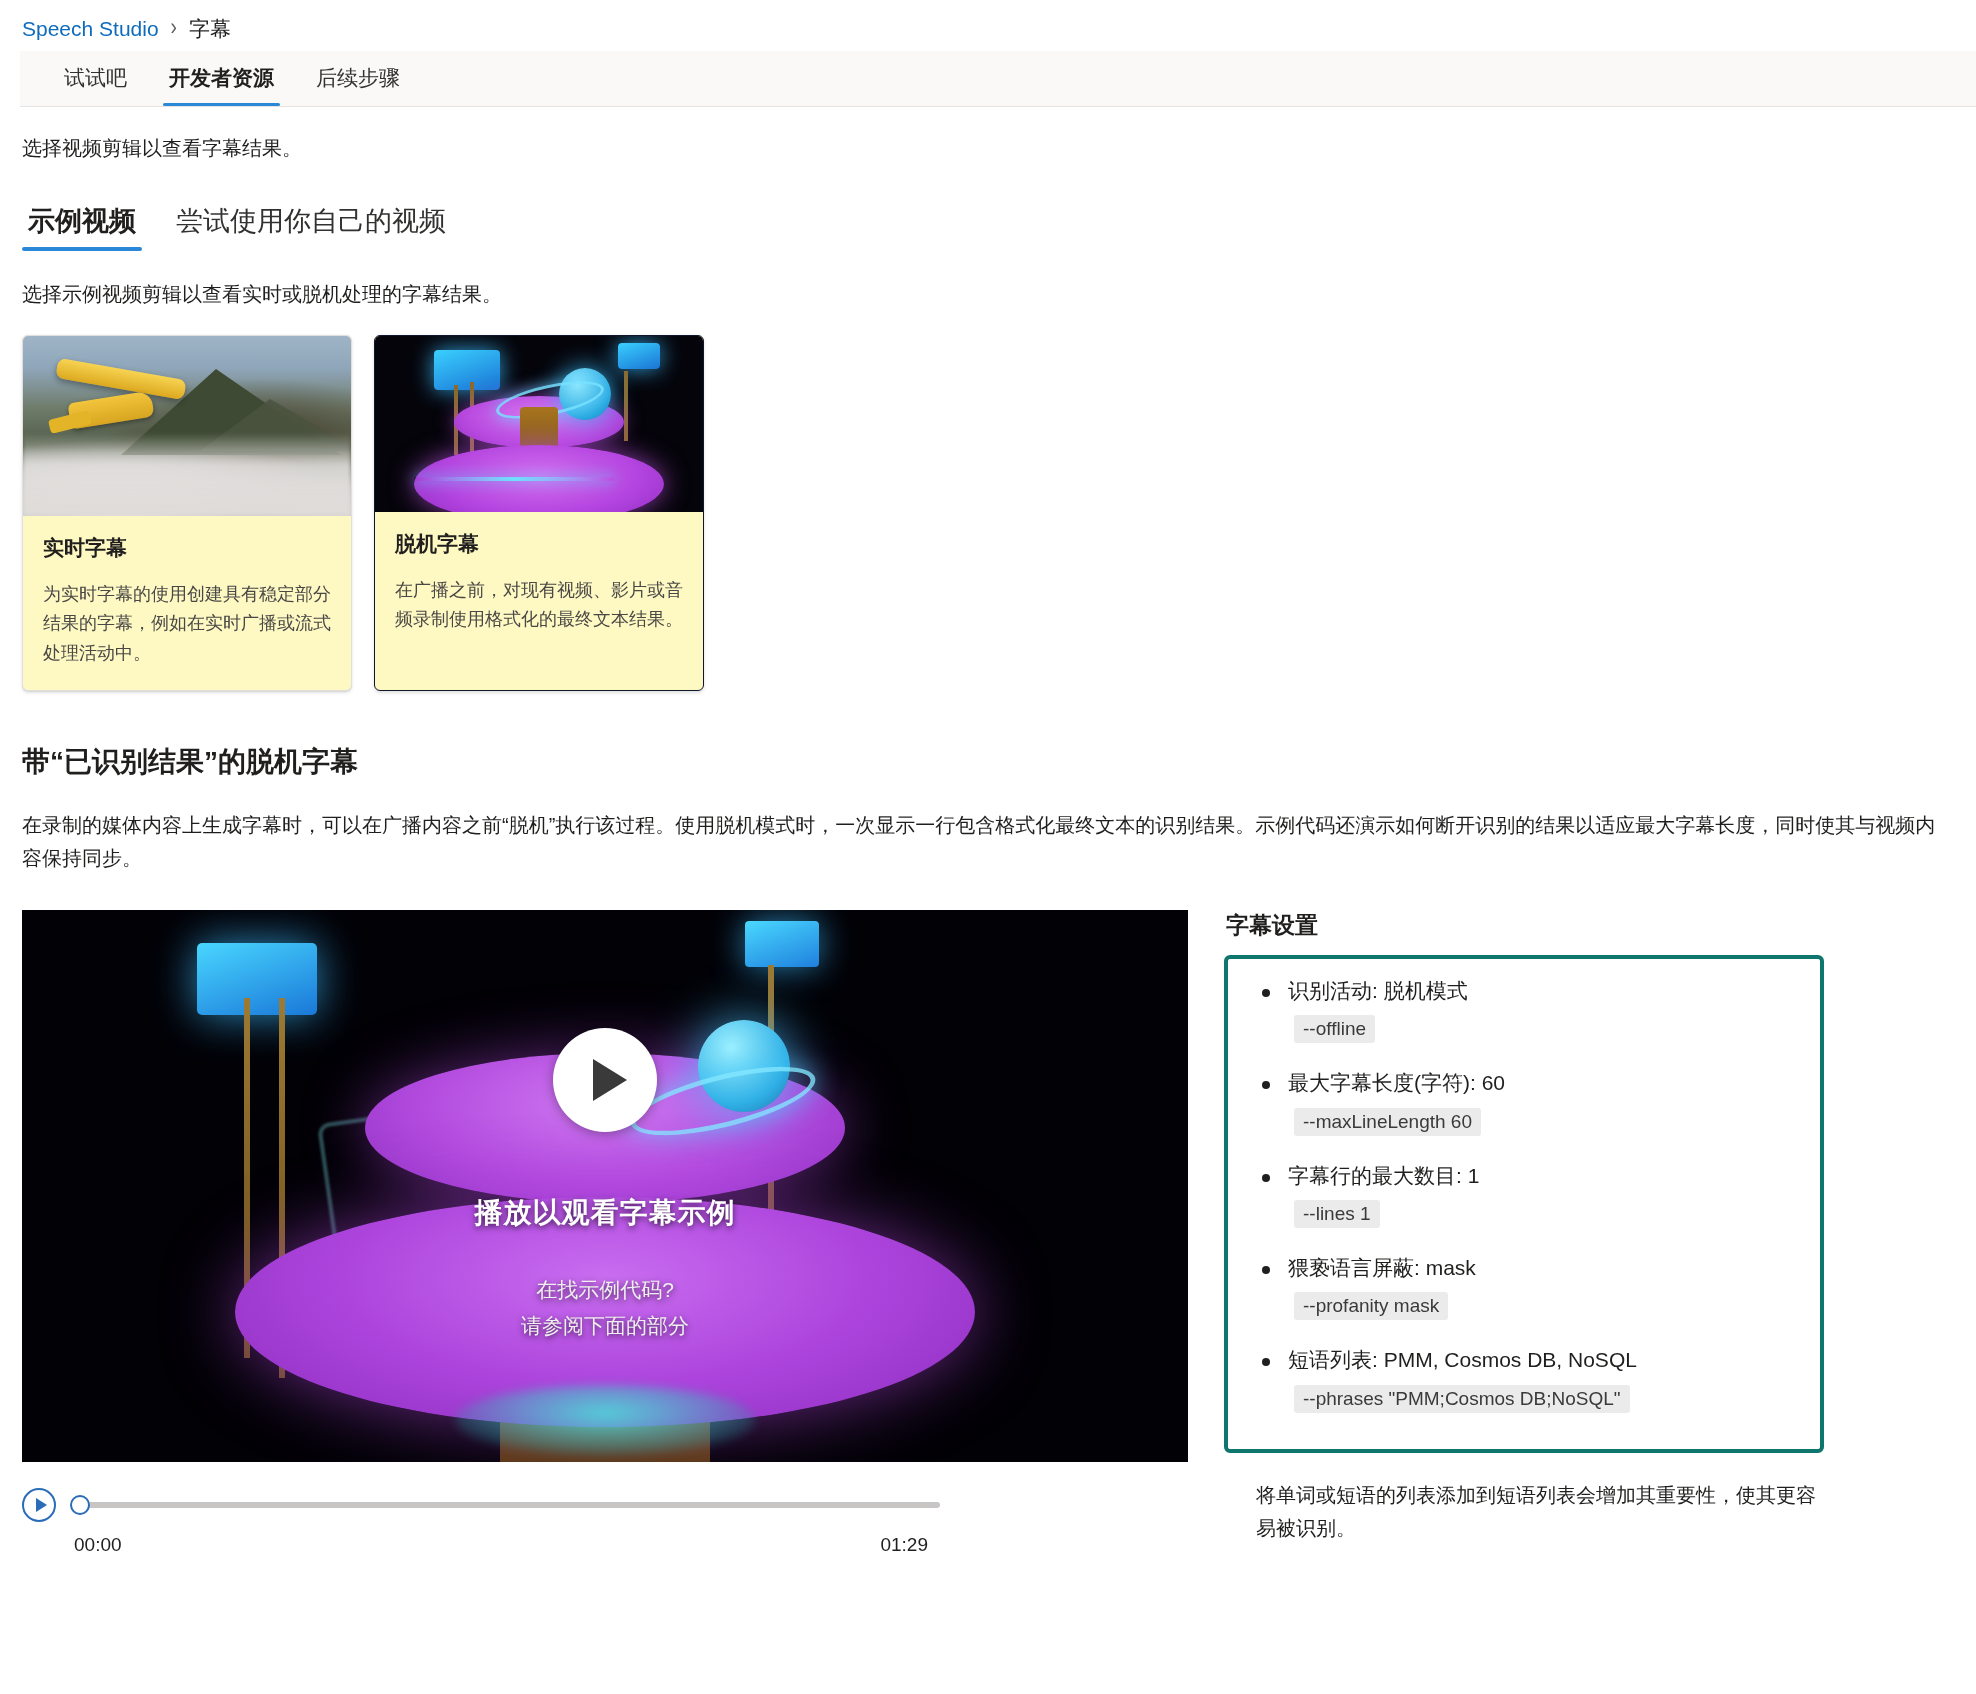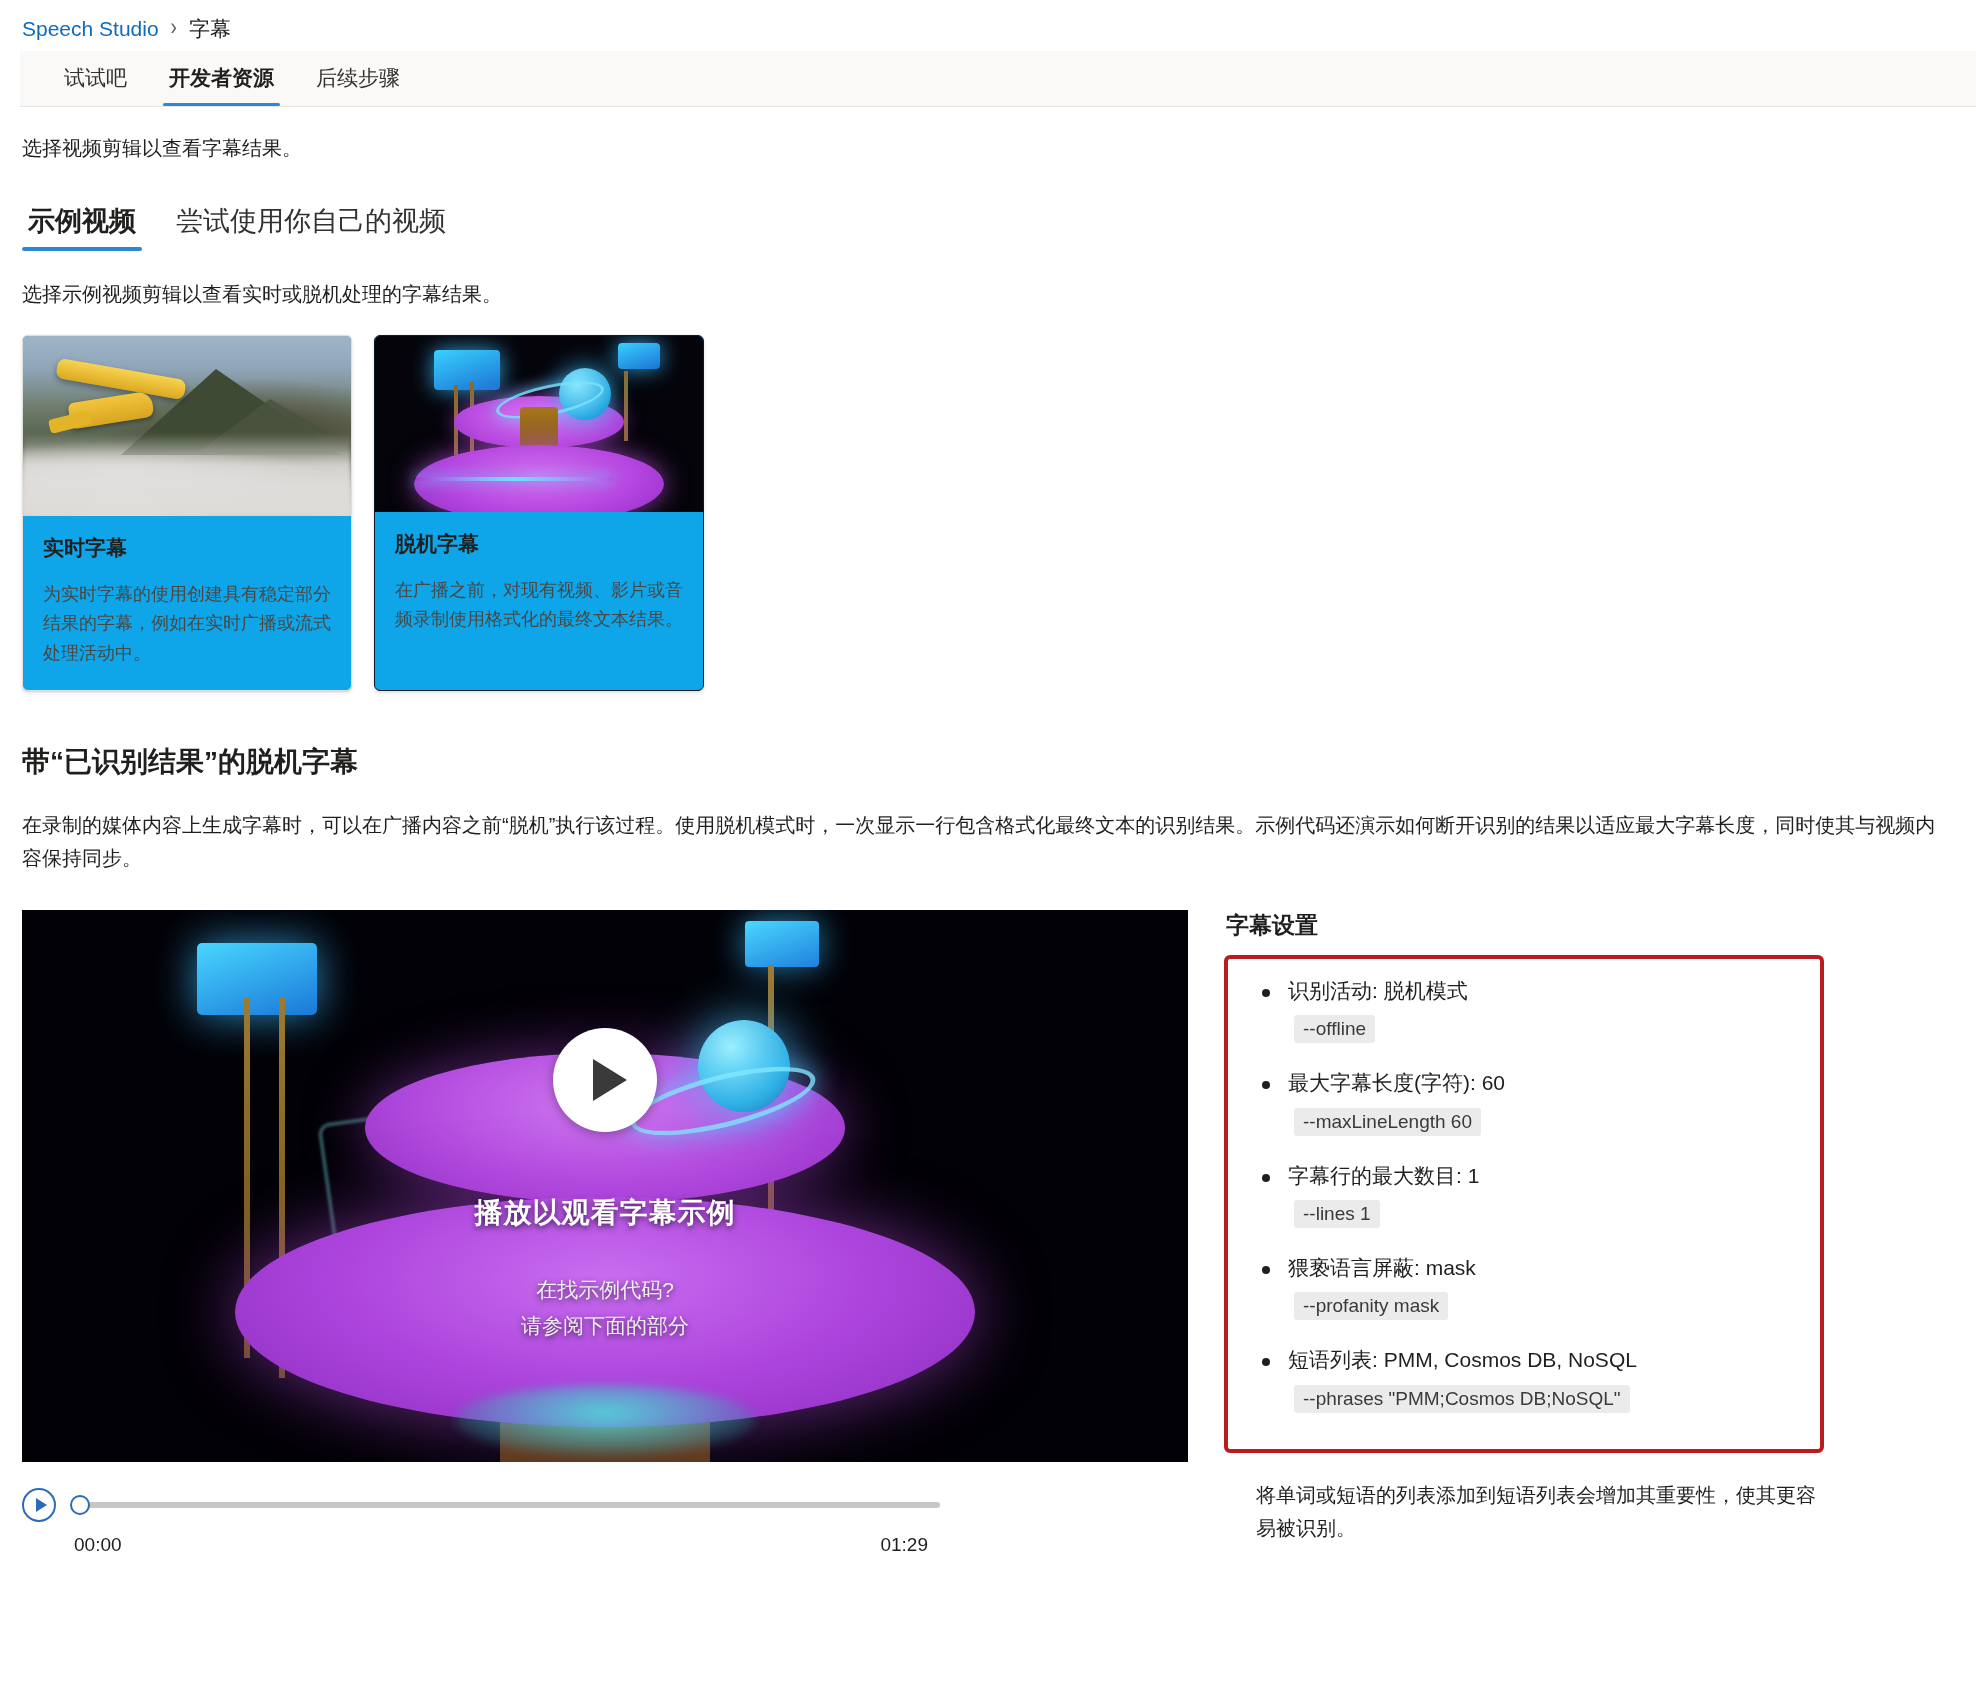--- a/index.html
+++ b/index.html
@@ -114,21 +114,21 @@
 
   
   .cards {
     display: flex;
     gap: 22px;
     margin-top: 26px;
   }
   .vcard {
     width: 330px;
     border-radius: 6px;
-    background: #0ea5e9;
+    background: #fef9c3;
     border: 1px solid #e1dfdd;
     box-shadow: 0 1.6px 3.6px rgba(0,0,0,0.11), 0 0.3px 0.9px rgba(0,0,0,0.07);
     overflow: hidden;
     cursor: pointer;
   }
   .vcard.selected {
     border: 1px solid #0f172a;
     box-shadow: 0 1.6px 3.6px rgba(0,0,0,0.13);
   }
   .vcard .thumb {
@@ -395,21 +395,21 @@
 
   
   .settings { width: 600px; flex: none; }
   .set-h {
     font-size: 23px;
     font-weight: 700;
     color:#201f1e;
     margin: 0 0 14px 2px;
   }
   .set-box {
-    border: 4px solid #b91c1c;
+    border: 4px solid #0f766e;
     border-radius: 6px;
     padding: 18px 26px 22px 26px;
     background:#fff;
   }
   .set-list { list-style: none; margin:0; padding:0; }
   .set-list li {
     position: relative;
     padding-left: 34px;
     margin-bottom: 26px;
   }

